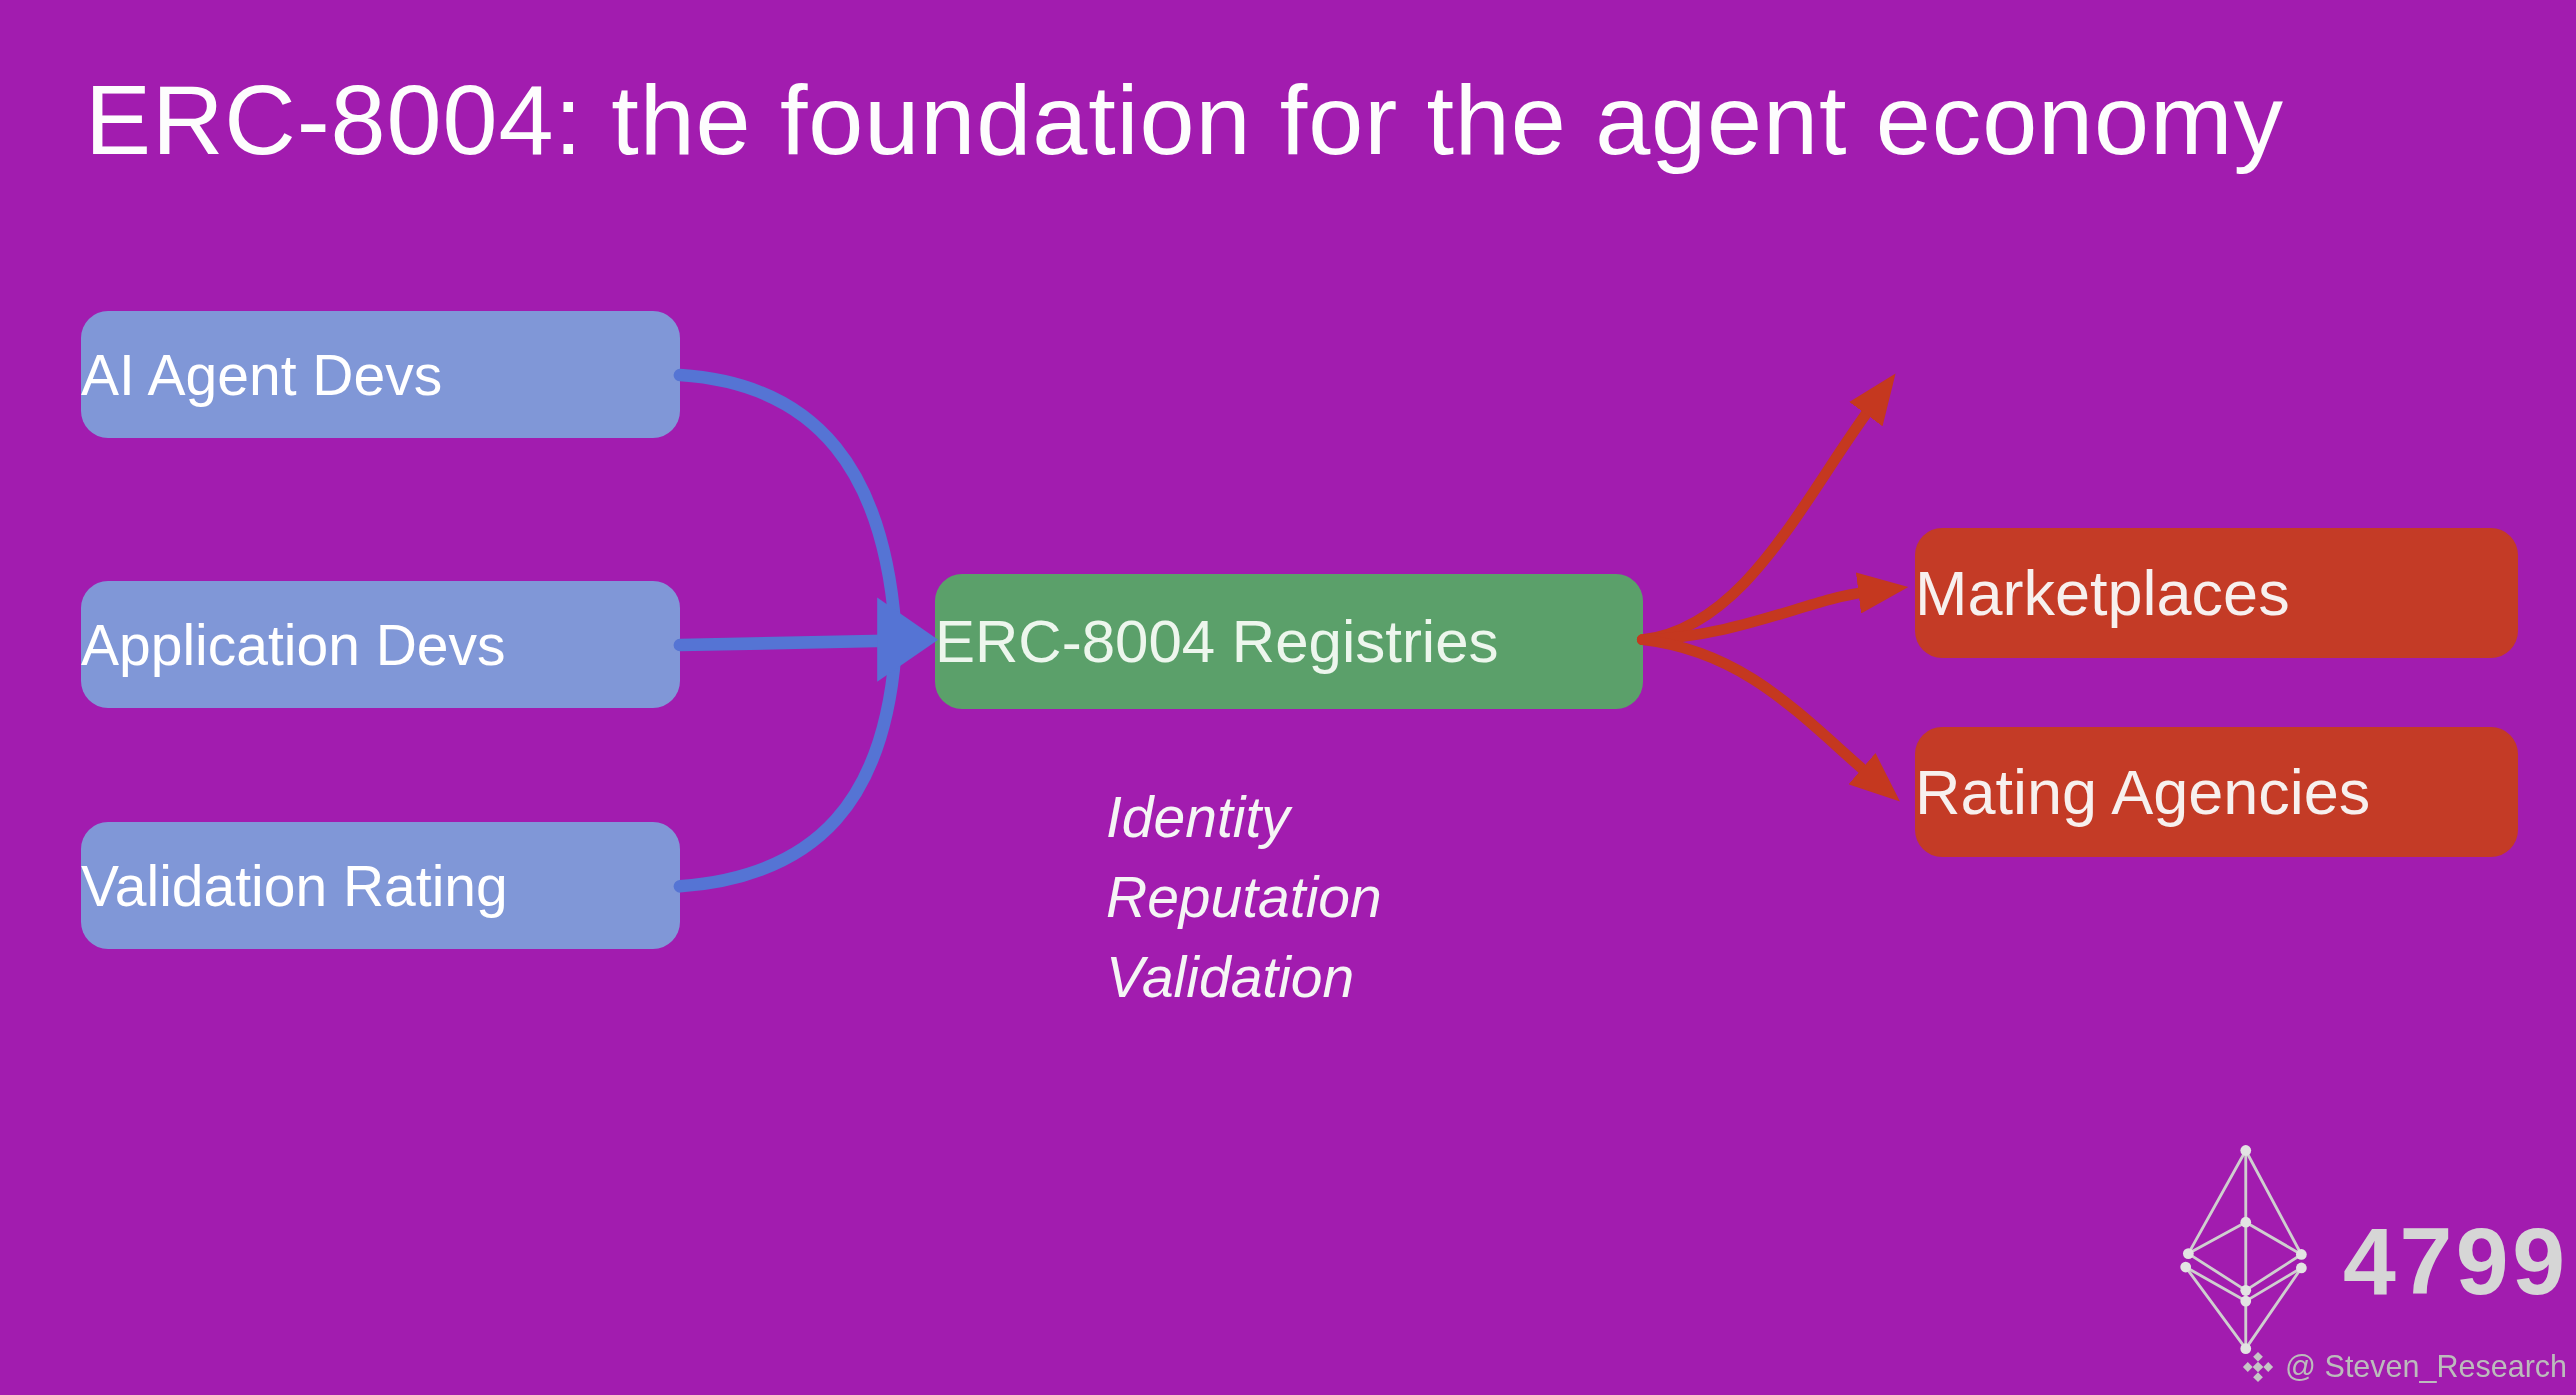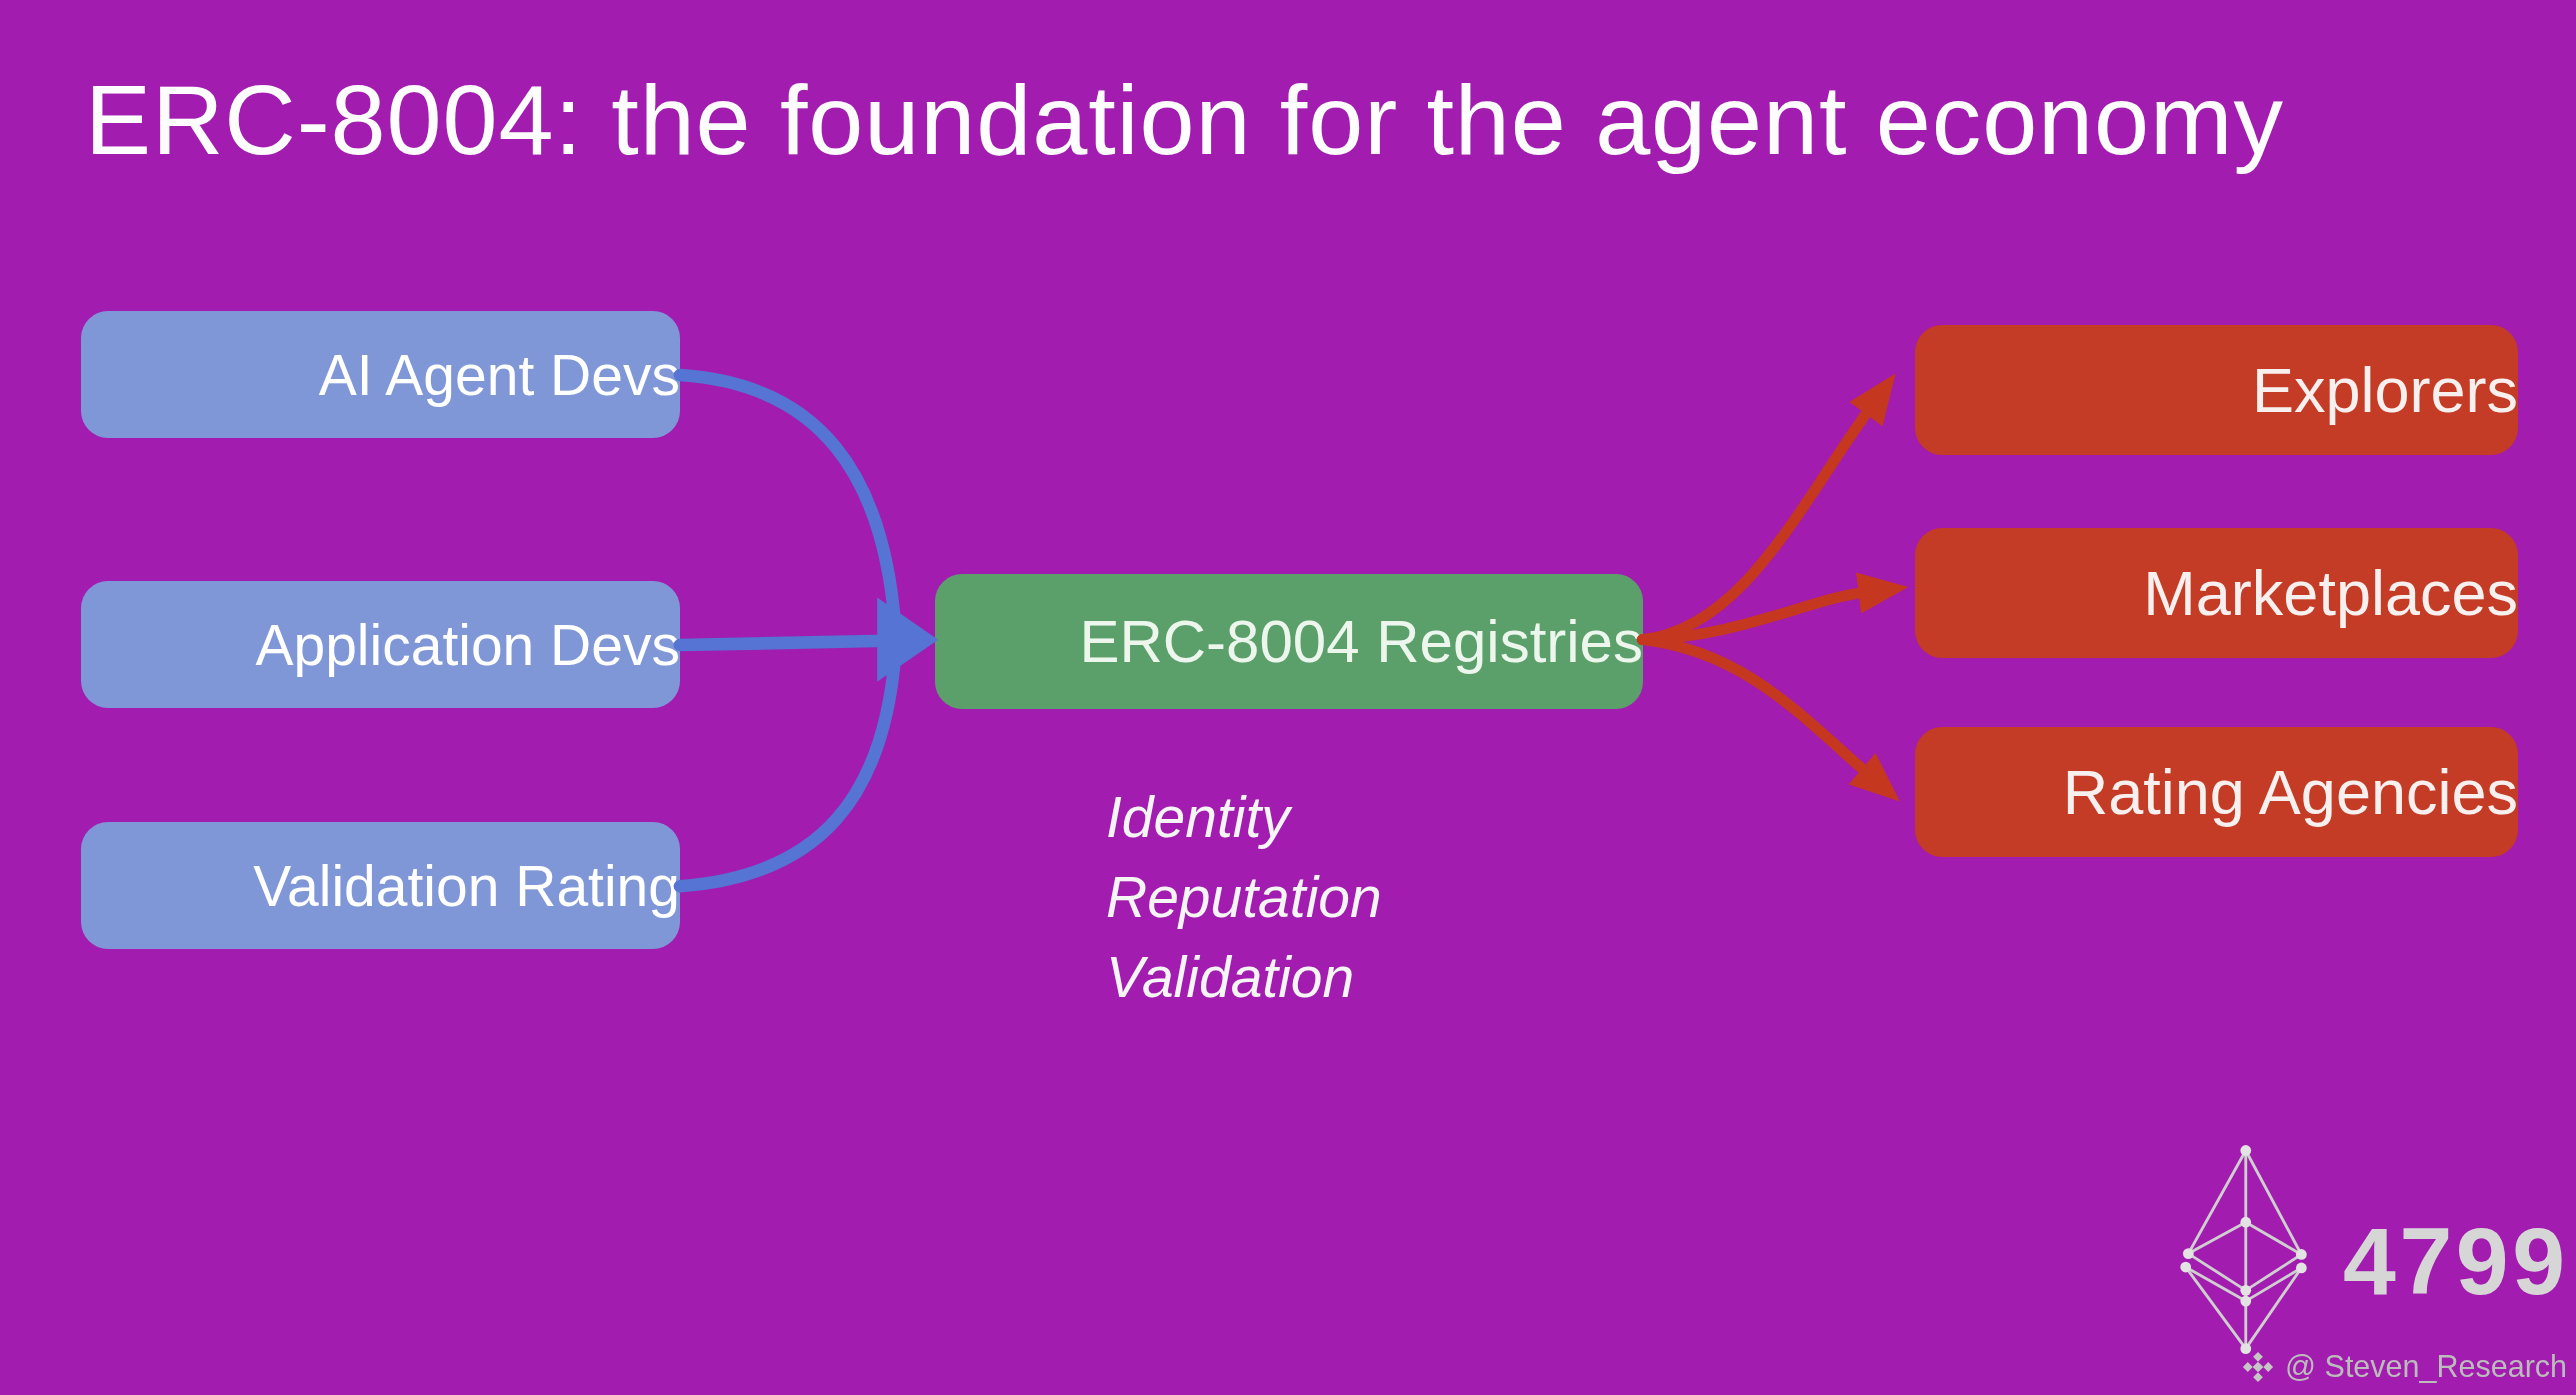--- a/index.html
+++ b/index.html
@@ -15,21 +15,21 @@
     left:85px;top:63px;
     width:2440px;
     font-size:99px;
     font-weight:400;
     letter-spacing:0.9px;
     color:#fdfdfd;
     white-space:nowrap;
   }
   .box{
     position:absolute;
-    display:flex;align-items:center;justify-content:flex-end;
+    display:flex;align-items:center;justify-content:flex-start;
     border-radius:27px;
     color:#ffffff;
     text-align:center;
     white-space:nowrap;
   }
   .box.src{
     left:81px;width:599px;height:127px;
     background:#8097d7;
     font-size:57px;
   }
@@ -93,23 +93,20 @@
   <div class="box hub">
     <span>ERC-8004 Registries</span>
   </div>
 
   <div class="features">
     <div>Identity</div>
     <div>Reputation</div>
     <div>Validation</div>
   </div>
 
-  <div class="box dst" style="top:325px">
-    <span>Explorers</span>
-  </div>
   <div class="box dst" style="top:528px">
     <span>Marketplaces</span>
   </div>
   <div class="box dst" style="top:727px">
     <span>Rating Agencies</span>
   </div>
 
   <svg class="arrows" viewBox="0 0 2872 1556">
     <g stroke="#5574d4" stroke-width="14" fill="none" stroke-linecap="round">
       <path d="M758 418 C 915 428, 985 530, 998 698"></path>

